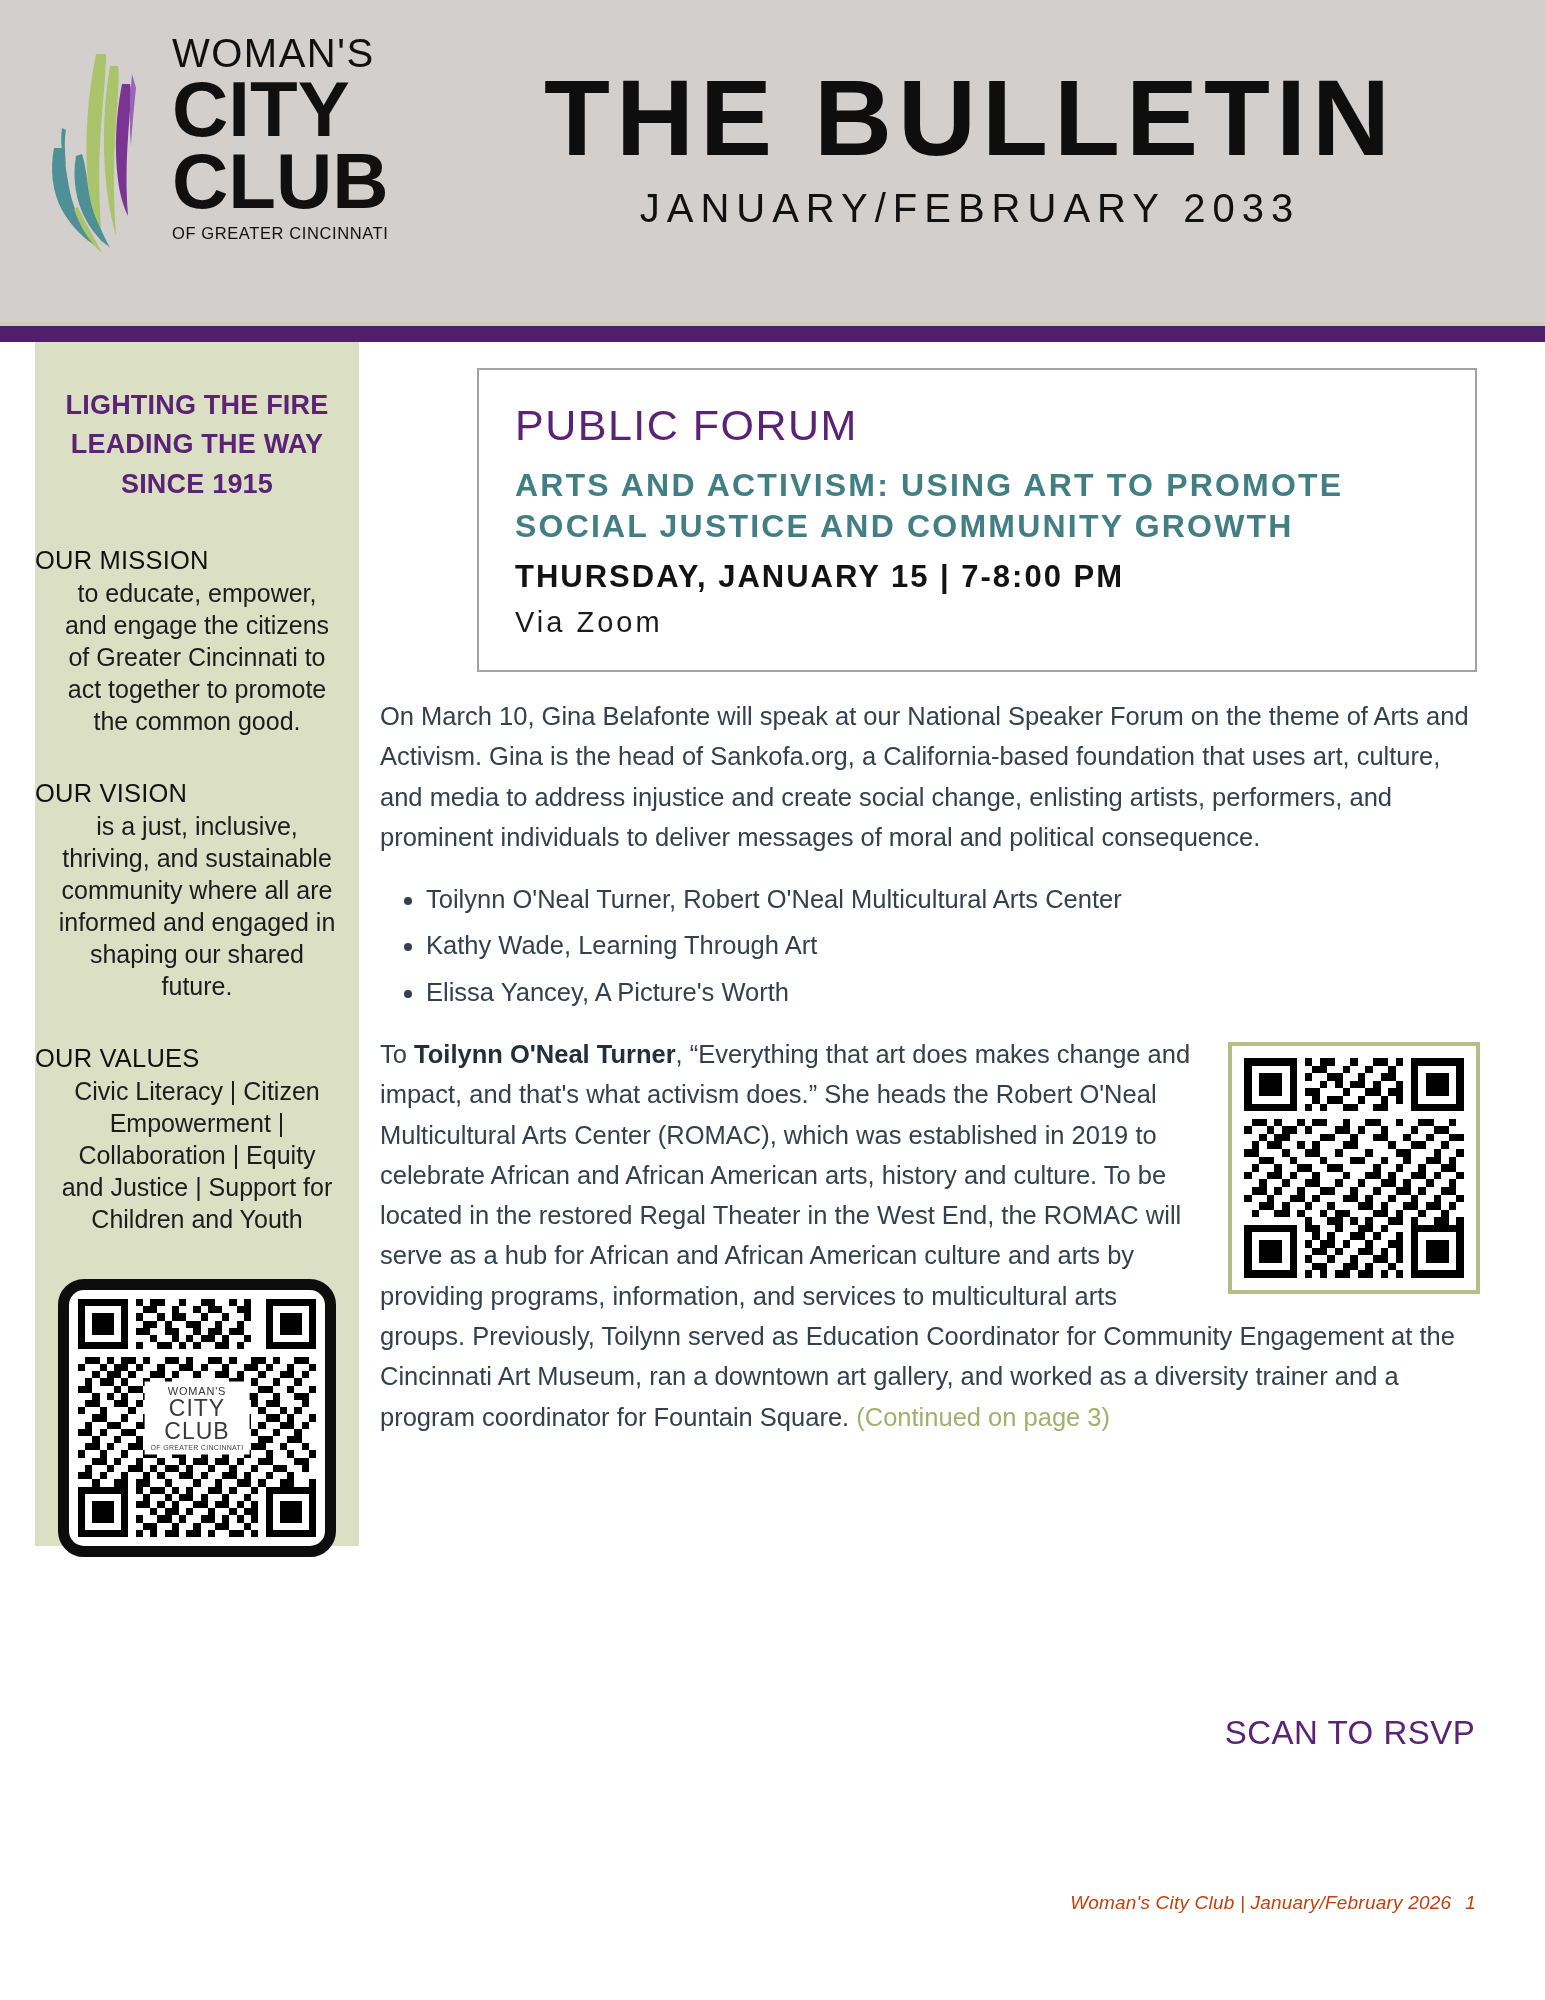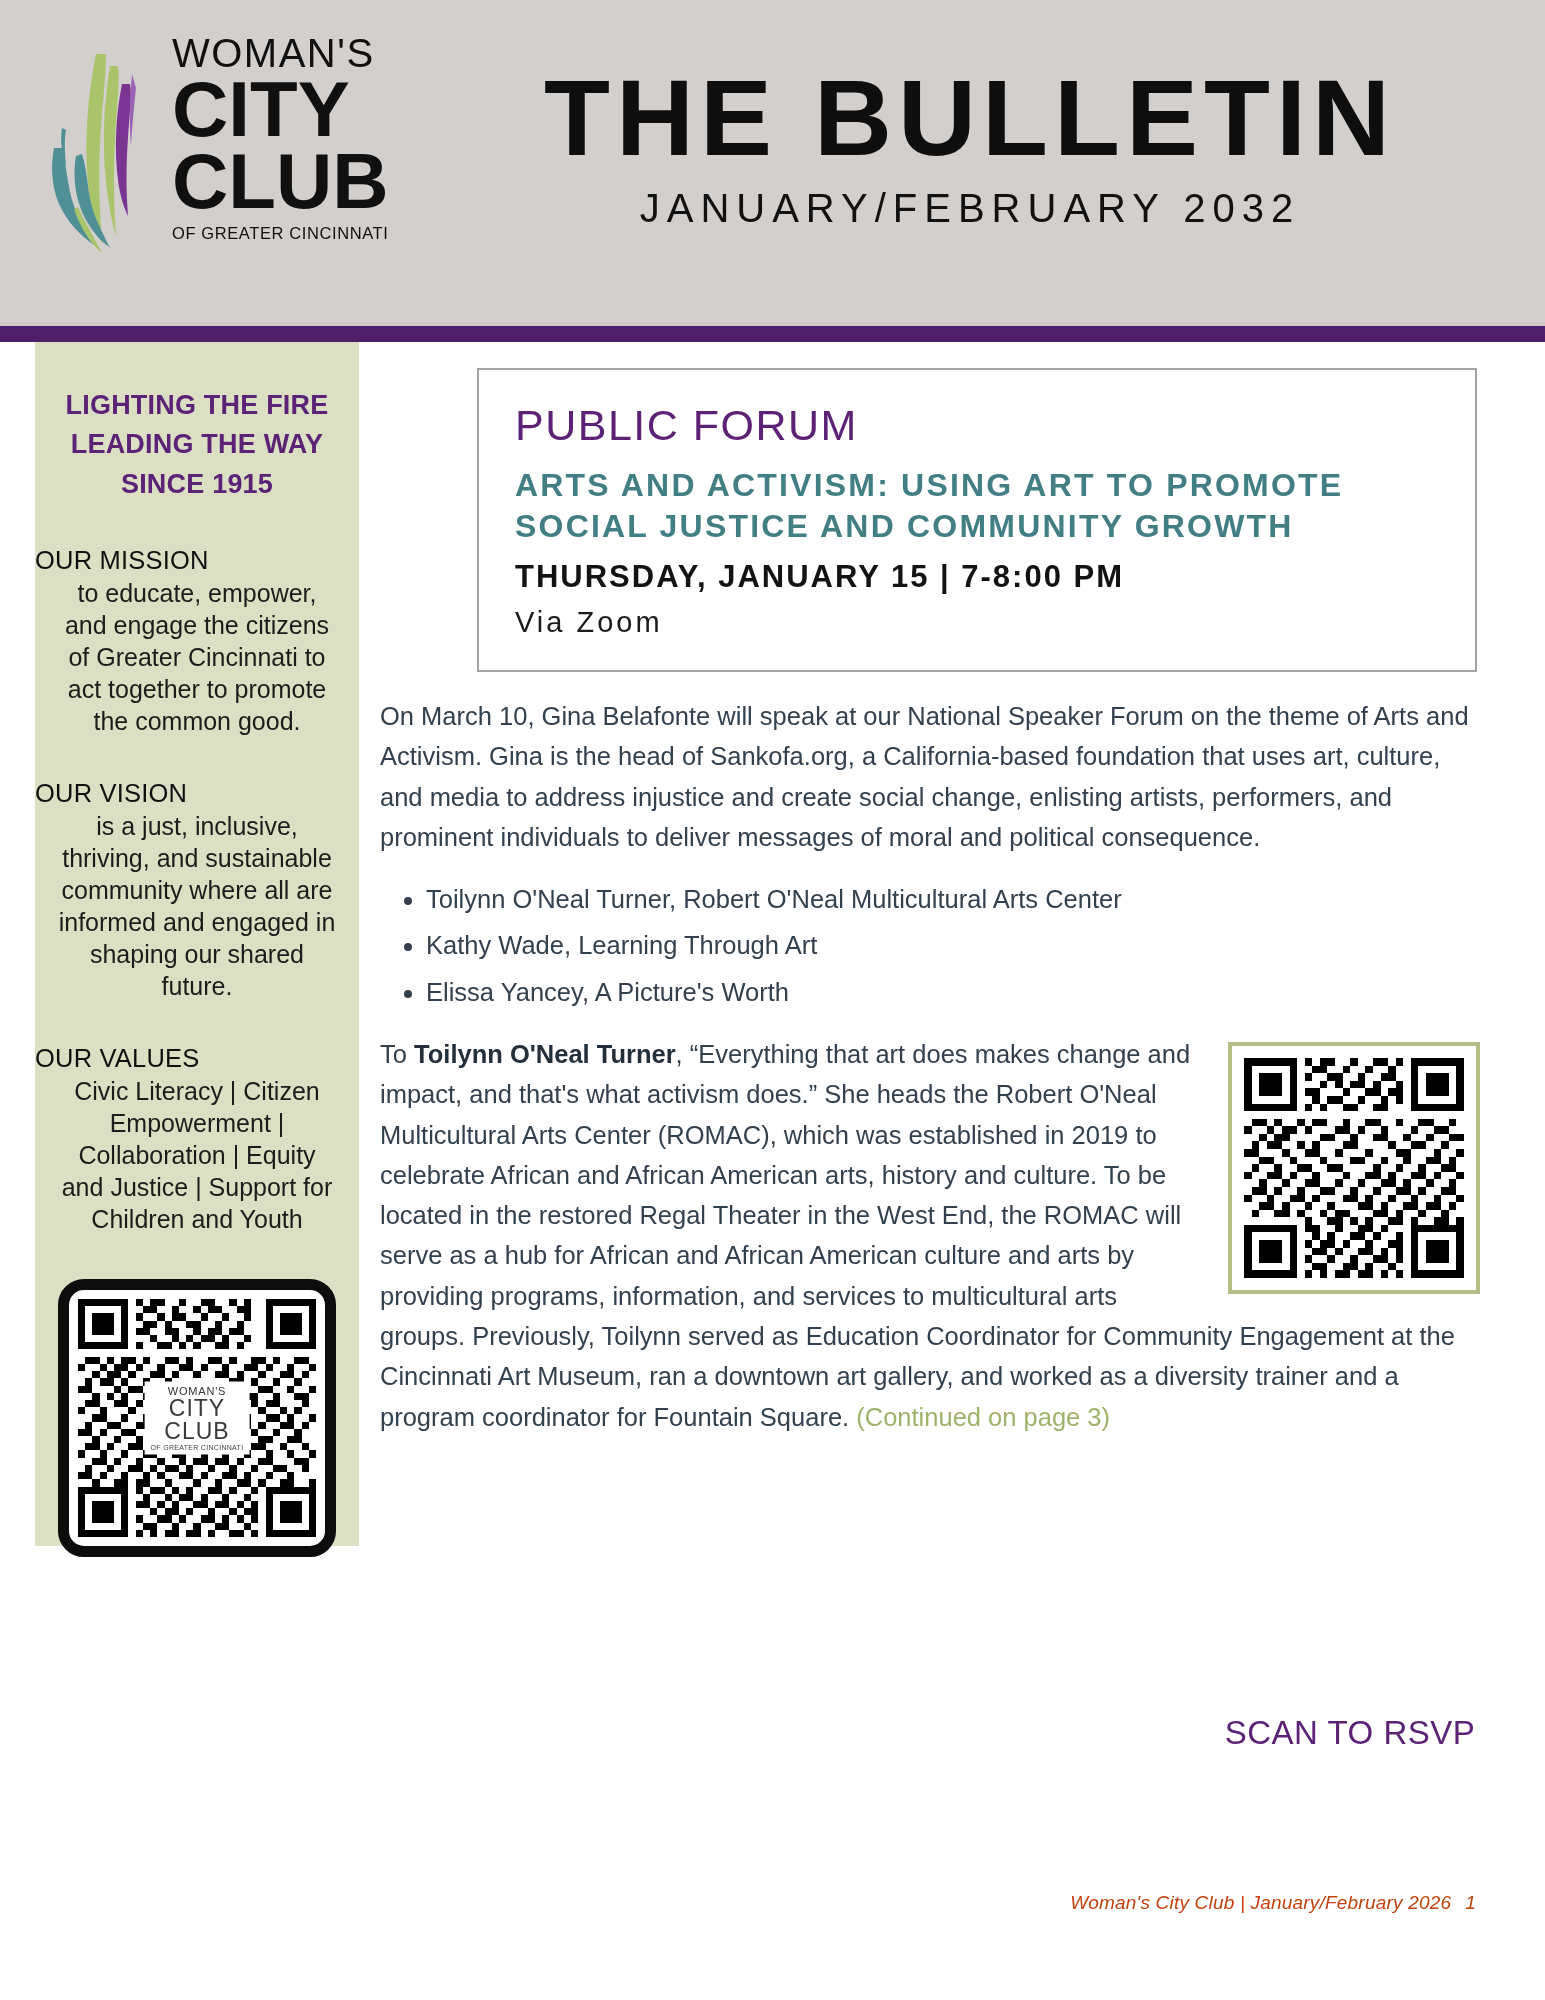--- a/index.html
+++ b/index.html
@@ -317,21 +317,21 @@
       </svg>
       <div class="logo-words">
         <div class="lw-womans">WOMAN'S</div>
         <div class="lw-city">CITY</div>
         <div class="lw-club">CLUB</div>
         <div class="lw-sub">OF GREATER CINCINNATI</div>
       </div>
     </div>
 
     <div class="mast-title">THE BULLETIN</div>
-    <div class="mast-sub">JANUARY/FEBRUARY 2032</div>
+    <div class="mast-sub">JANUARY/FEBRUARY 2033</div>
   </div>
 
   <div class="sep-thin"></div>
   <div class="sep-bar"></div>
 
   <div class="sidebar">
 
     <div class="side-tag">
       <div>LIGHTING THE FIRE</div>
       <div>LEADING THE WAY</div>

